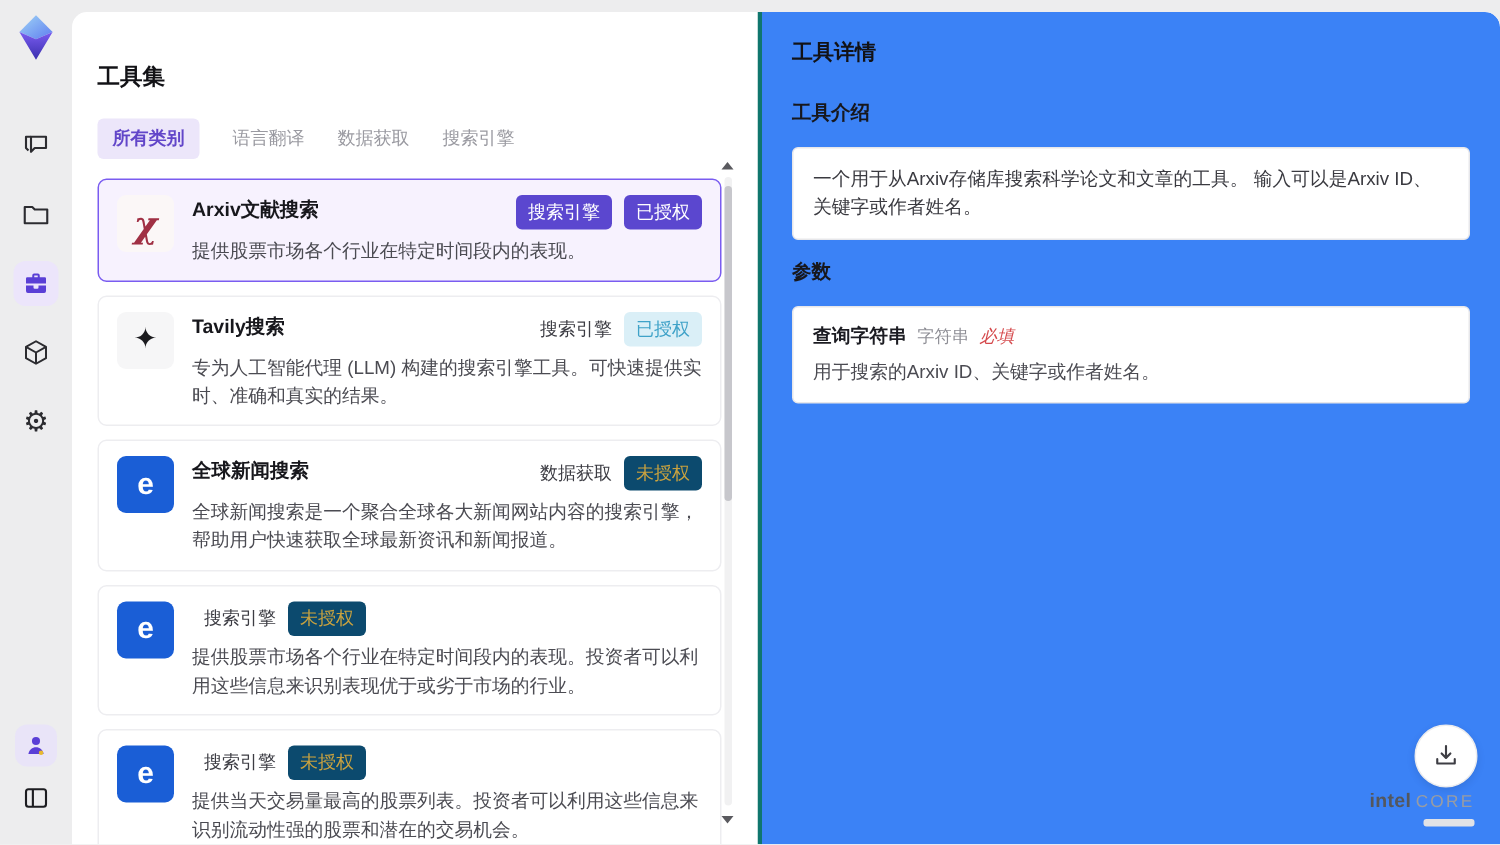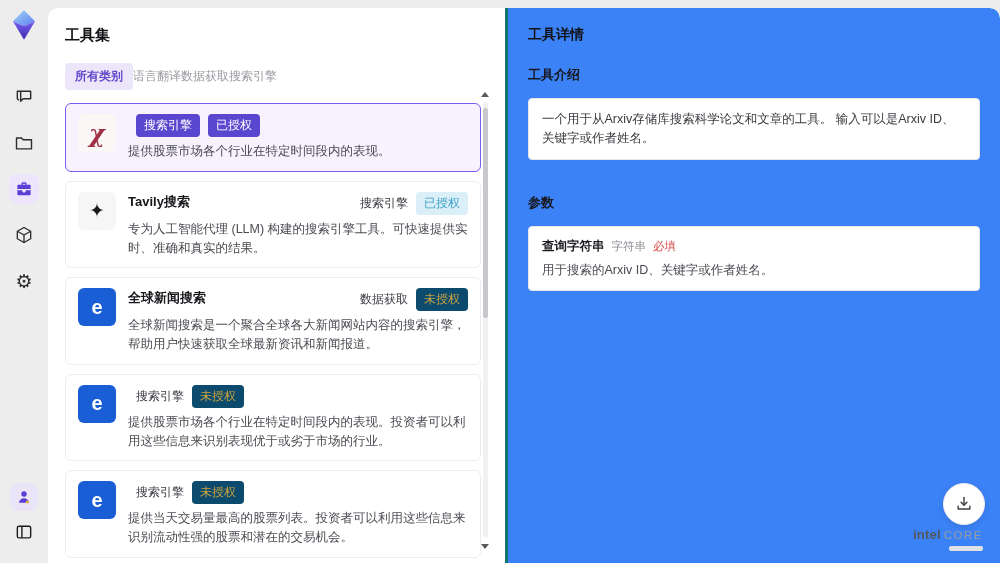--- a/index.html
+++ b/index.html
@@ -12,23 +12,23 @@
   .rail-btn{width:30px;height:30px;border-radius:8px;display:flex;align-items:center;justify-content:center;cursor:pointer;}
   .rail-btn.active{background:#ece5fb;}
   .rail-bottom{margin-top:auto;display:flex;flex-direction:column;align-items:center;gap:6px;margin-bottom:16px;}
   .avatar-btn{width:28px;height:28px;border-radius:8px;background:#e9e4f8;display:flex;align-items:center;justify-content:center;}
   .gear-glyph{font-size:19px;line-height:1;color:#2c2c30;}
 
   
   .card{position:absolute;left:48px;top:8px;right:0;bottom:0;background:#ffffff;border-radius:10px 10px 0 0;overflow:hidden;}
 
   
-  .left-pane{position:absolute;left:0;top:0;width:457px;bottom:0;padding:16px 0 0 17px;box-sizing:border-box;}
+  .left-pane{position:absolute;left:0;top:16px;width:457px;bottom:0;padding:16px 0 0 17px;box-sizing:border-box;}
   .pane-title{font-size:15px;font-weight:bold;color:#121216;margin:2px 0 18px 0;}
-  .tabs{display:flex;align-items:flex-start;margin-bottom:13px;}
+  .tabs{display:flex;align-items:flex-start;gap:22px;margin-bottom:13px;}
   .tab{border:none;background:transparent;font-size:12px;color:#9a9aa1;padding:5px 0;cursor:pointer;font-family:inherit;}
   .tab.active{background:#ece6fa;color:#6246c9;padding:5px 10px;border-radius:4px;font-weight:bold;}
   .tool-list{width:416px;}
   .tool-item{display:flex;gap:12px;padding:10px 12px;border:1px solid #ededf0;border-radius:6px;margin-bottom:9px;background:#fff;box-sizing:border-box;cursor:pointer;}
   .tool-item.selected{border:1.5px solid #7a5cf0;background:#f7f2fe;}
   .t-icon{flex:0 0 38px;width:38px;height:38px;border-radius:6px;display:flex;align-items:center;justify-content:center;}
   .ic-arxiv{background:#fbf7f7;color:#a03044;font-family:"DejaVu Serif","Liberation Serif",serif;font-style:italic;font-weight:bold;font-size:24px;}
   .ic-sparkle{background:#f6f6f7;color:#1b1b1f;font-size:19px;}
   .ic-blue{background:#1a5ed6;color:#ffffff;font-weight:bold;font-size:20px;}
   .t-content{flex:1;min-width:0;}
@@ -47,26 +47,26 @@
   .sb-track{position:absolute;left:2px;top:10px;bottom:22px;width:5px;background:#f1f1f2;border-radius:3px;}
   .sb-thumb{position:absolute;left:2px;top:16px;width:5px;height:210px;background:#c7c7cc;border-radius:3px;cursor:pointer;}
   .sb-arrow{position:absolute;left:0;width:0;height:0;border-left:4px solid transparent;border-right:4px solid transparent;cursor:pointer;}
   .sb-up{top:0;border-bottom:5px solid #5a5a5f;}
   .sb-down{bottom:10px;border-top:5px solid #5a5a5f;}
 
   
   .right-pane{position:absolute;left:457px;right:0;top:0;bottom:0;background:#3b82f6;border-radius:0 10px 0 0;padding:16px 20px;box-sizing:border-box;border-left:3px solid #0f766e;}
   .detail-title{font-size:14px;font-weight:bold;color:#121216;margin:2px 0 22px 0;}
   .section-h{font-size:13px;font-weight:bold;color:#17171c;margin:0 0 14px 0;}
-  .detail-box{background:#ffffff;border:1px solid #e7e7ea;border-radius:4px;padding:11px 13px;margin-bottom:34px;}
+  .detail-box{background:#ffffff;border:1px solid #e7e7ea;border-radius:4px;padding:11px 13px;margin-bottom:12px;}
   .intro-text{font-size:12.5px;color:#3a3a40;line-height:1.5;}
   .param-row{display:flex;align-items:baseline;gap:7px;margin-bottom:7px;}
   .param-name{font-size:12.5px;font-weight:bold;color:#1c1c22;}
   .param-type{font-size:11.5px;color:#8e8e95;}
-  .param-required{font-size:11.5px;color:#d5494c;}
+  .param-required{font-size:11.5px;color:#d5494c;font-style:italic;}
   .param-desc{font-size:12.5px;color:#4b4b52;}
 
   
   .fab{position:absolute;right:15px;bottom:38px;width:40px;height:40px;border-radius:50%;background:#ffffff;border:1px solid #ececee;box-shadow:0 2px 6px rgba(0,0,0,0.10);display:flex;align-items:center;justify-content:center;cursor:pointer;}
   .brand{position:absolute;right:17px;bottom:12px;text-align:right;line-height:1.1;}
   .brand-row{white-space:nowrap;}
   .brand-primary{font-size:13px;font-weight:bold;color:#54575d;letter-spacing:0.2px;}
   .brand-secondary{font-size:11.5px;color:#989ca3;letter-spacing:1.5px;text-transform:uppercase;margin-left:3px;}
   .brand-bar{width:34px;height:5px;background:#e1e2e6;border-radius:2px;margin:3px 0 0 auto;}
 </style>
@@ -145,20 +145,21 @@
           <button class="tab active">所有类别</button>
           <button class="tab">语言翻译</button>
           <button class="tab">数据获取</button>
           <button class="tab">搜索引擎</button>
         </div>
       <div class="tool-list">
   <div class="tool-item selected">
     <div class="t-icon ic-arxiv">χ</div>
     <div class="t-content">
       <div class="t-head">
+        <span class="t-name">Arxiv文献搜索</span>
         <span class="t-tags">
           <span class="t-cat badge-solid">搜索引擎</span>
           <span class="t-auth badge badge-solid">已授权</span>
         </span>
       </div>
       <div class="t-desc">提供股票市场各个行业在特定时间段内的表现。</div>
     </div>
   </div>
 
   <div class="tool-item">

